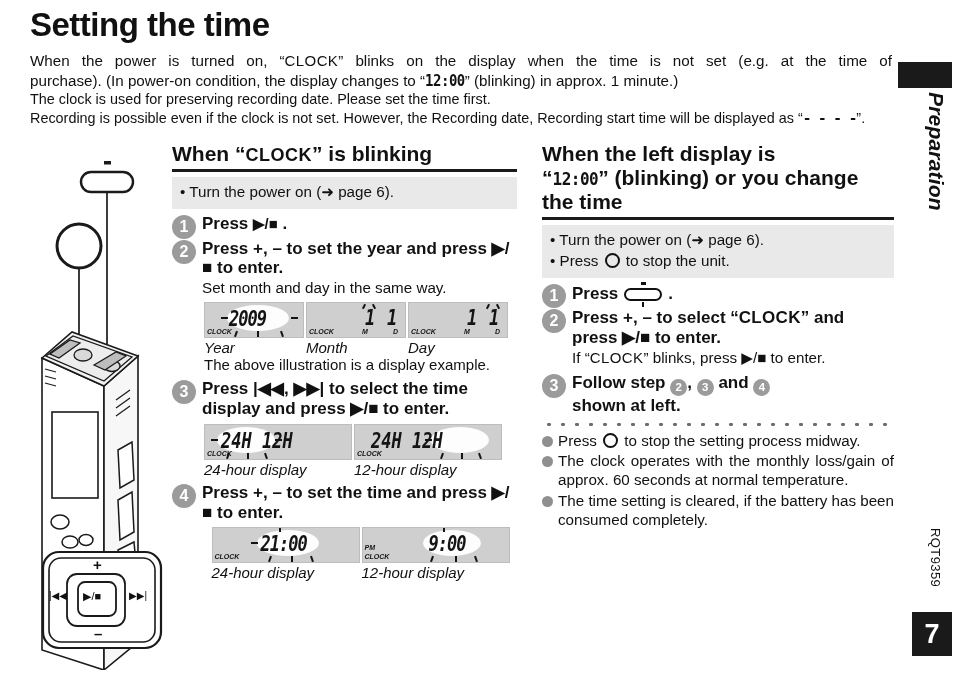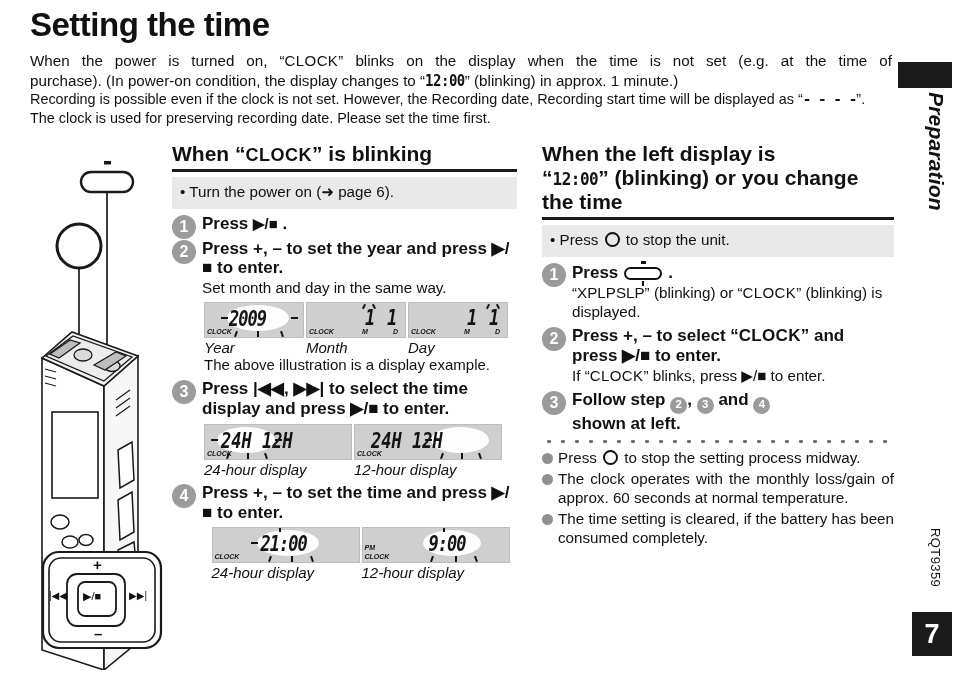--- a/index.html
+++ b/index.html
@@ -160,22 +160,22 @@
 </head>
 <body>
 
 <div class="page">
 
   <div class="masthead">
     <h1 class="page-title">Setting the time</h1>
     <div class="intro">
       <p class="just"><span>When the power is turned on, “</span><span class="clockword">CLOCK</span><span>” blinks on the display when the time is not set (e.g. at the time of</span></p>
       <p class="nojust"><span>purchase). (In power-on condition, the display changes to “</span><span class="seg seg-sm">12:00</span><span>” (blinking) in approx. 1 minute.)</span></p>
+      <p class="nojust" style="font-size:14.4px">The clock is used for preserving recording date. Please set the time first.</p>
       <p class="nojust" style="font-size:14.4px"><span>Recording is possible even if the clock is not set. However, the Recording date, Recording start time will be displayed as “</span><span class="dashes">- - - -</span><span>”.</span></p>
-      <p class="nojust" style="font-size:14.4px">The clock is used for preserving recording date. Please set the time first.</p>
     </div>
   </div>
 
   <div class="device">
     <svg width="150" height="520" viewBox="0 0 150 520" fill="none" stroke="#1a1a1a">
 
       <rect x="55" y="22" width="52" height="20" rx="10" fill="#fff" stroke-width="2.4"></rect>
       <rect x="78" y="11" width="7" height="3.5" fill="#1a1a1a" stroke="none"></rect>
 
       <circle cx="53" cy="96" r="22" fill="#fff" stroke-width="3"></circle>
@@ -370,27 +370,27 @@
 
   <div class="col-right">
     <div class="sec-head">
       <div>When the left display is</div>
       <div><span>“</span><span class="seg" style="font-size:16px">12:00</span><span>” (blinking) or you change</span></div>
       <div>the time</div>
     </div>
     <div class="rule"></div>
 
     <div class="greybox">
+      <span class="b bullet-dot">Turn the power on (➜ page 6).</span>
       <span class="b">•&nbsp;<span>Press </span><span class="stopcircle"></span><span> to stop the unit.</span></span>
     </div>
 
     <div class="step">
       <div class="stepnum">1</div>
       <div class="step-title"><span>Press</span><span class="menupill"><span class="tick-top"></span><span class="pill"></span><span class="tick-bot"></span></span><span>.</span></div>
-      <div class="step-sub"><span>“XPLPSLP” (blinking) or “</span><span class="clockword">CLOCK</span><span>” (blinking) is displayed.</span></div>
     </div>
 
     <div class="step">
       <div class="stepnum">2</div>
       <div class="step-title"><span>Press +, – to select “</span><span style="font-weight:bold;letter-spacing:0.3px;">CLOCK</span><span>” and press ▶/■ to enter.</span></div>
       <div class="step-sub"><span>If “</span><span class="clockword">CLOCK</span><span>” blinks, press ▶/■ to enter.</span></div>
     </div>
 
     <div class="step">
       <div class="stepnum">3</div>

